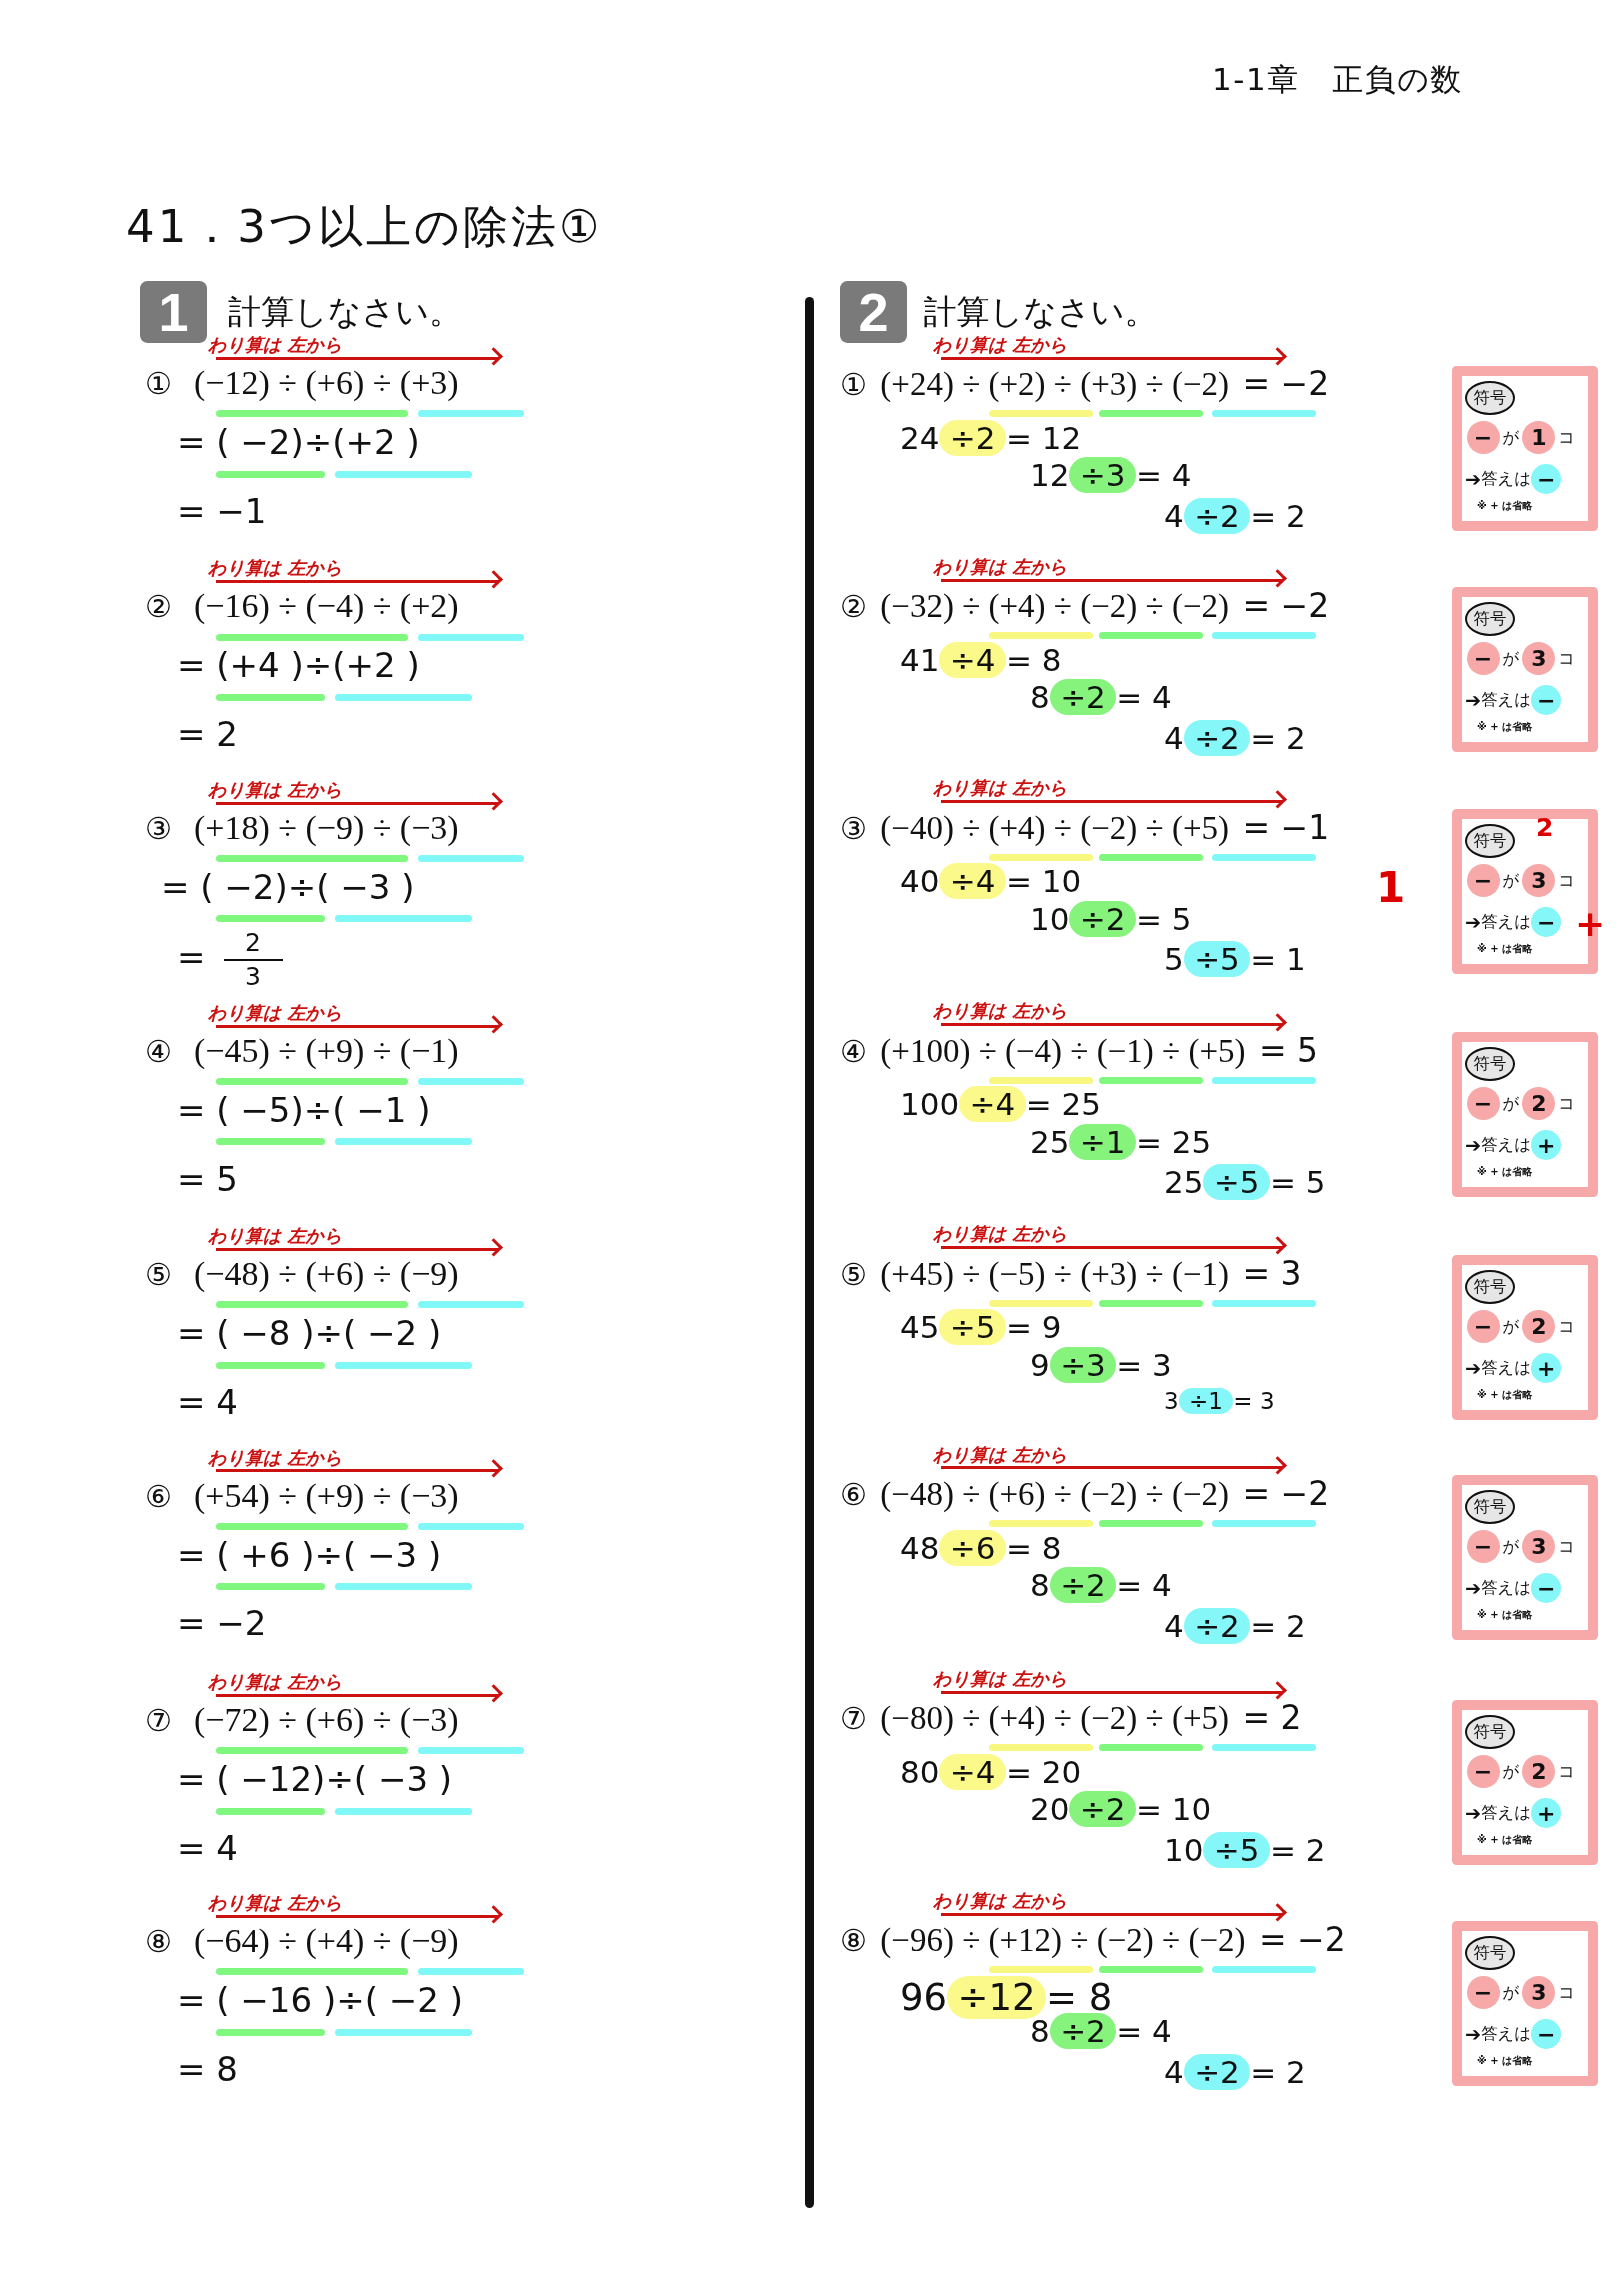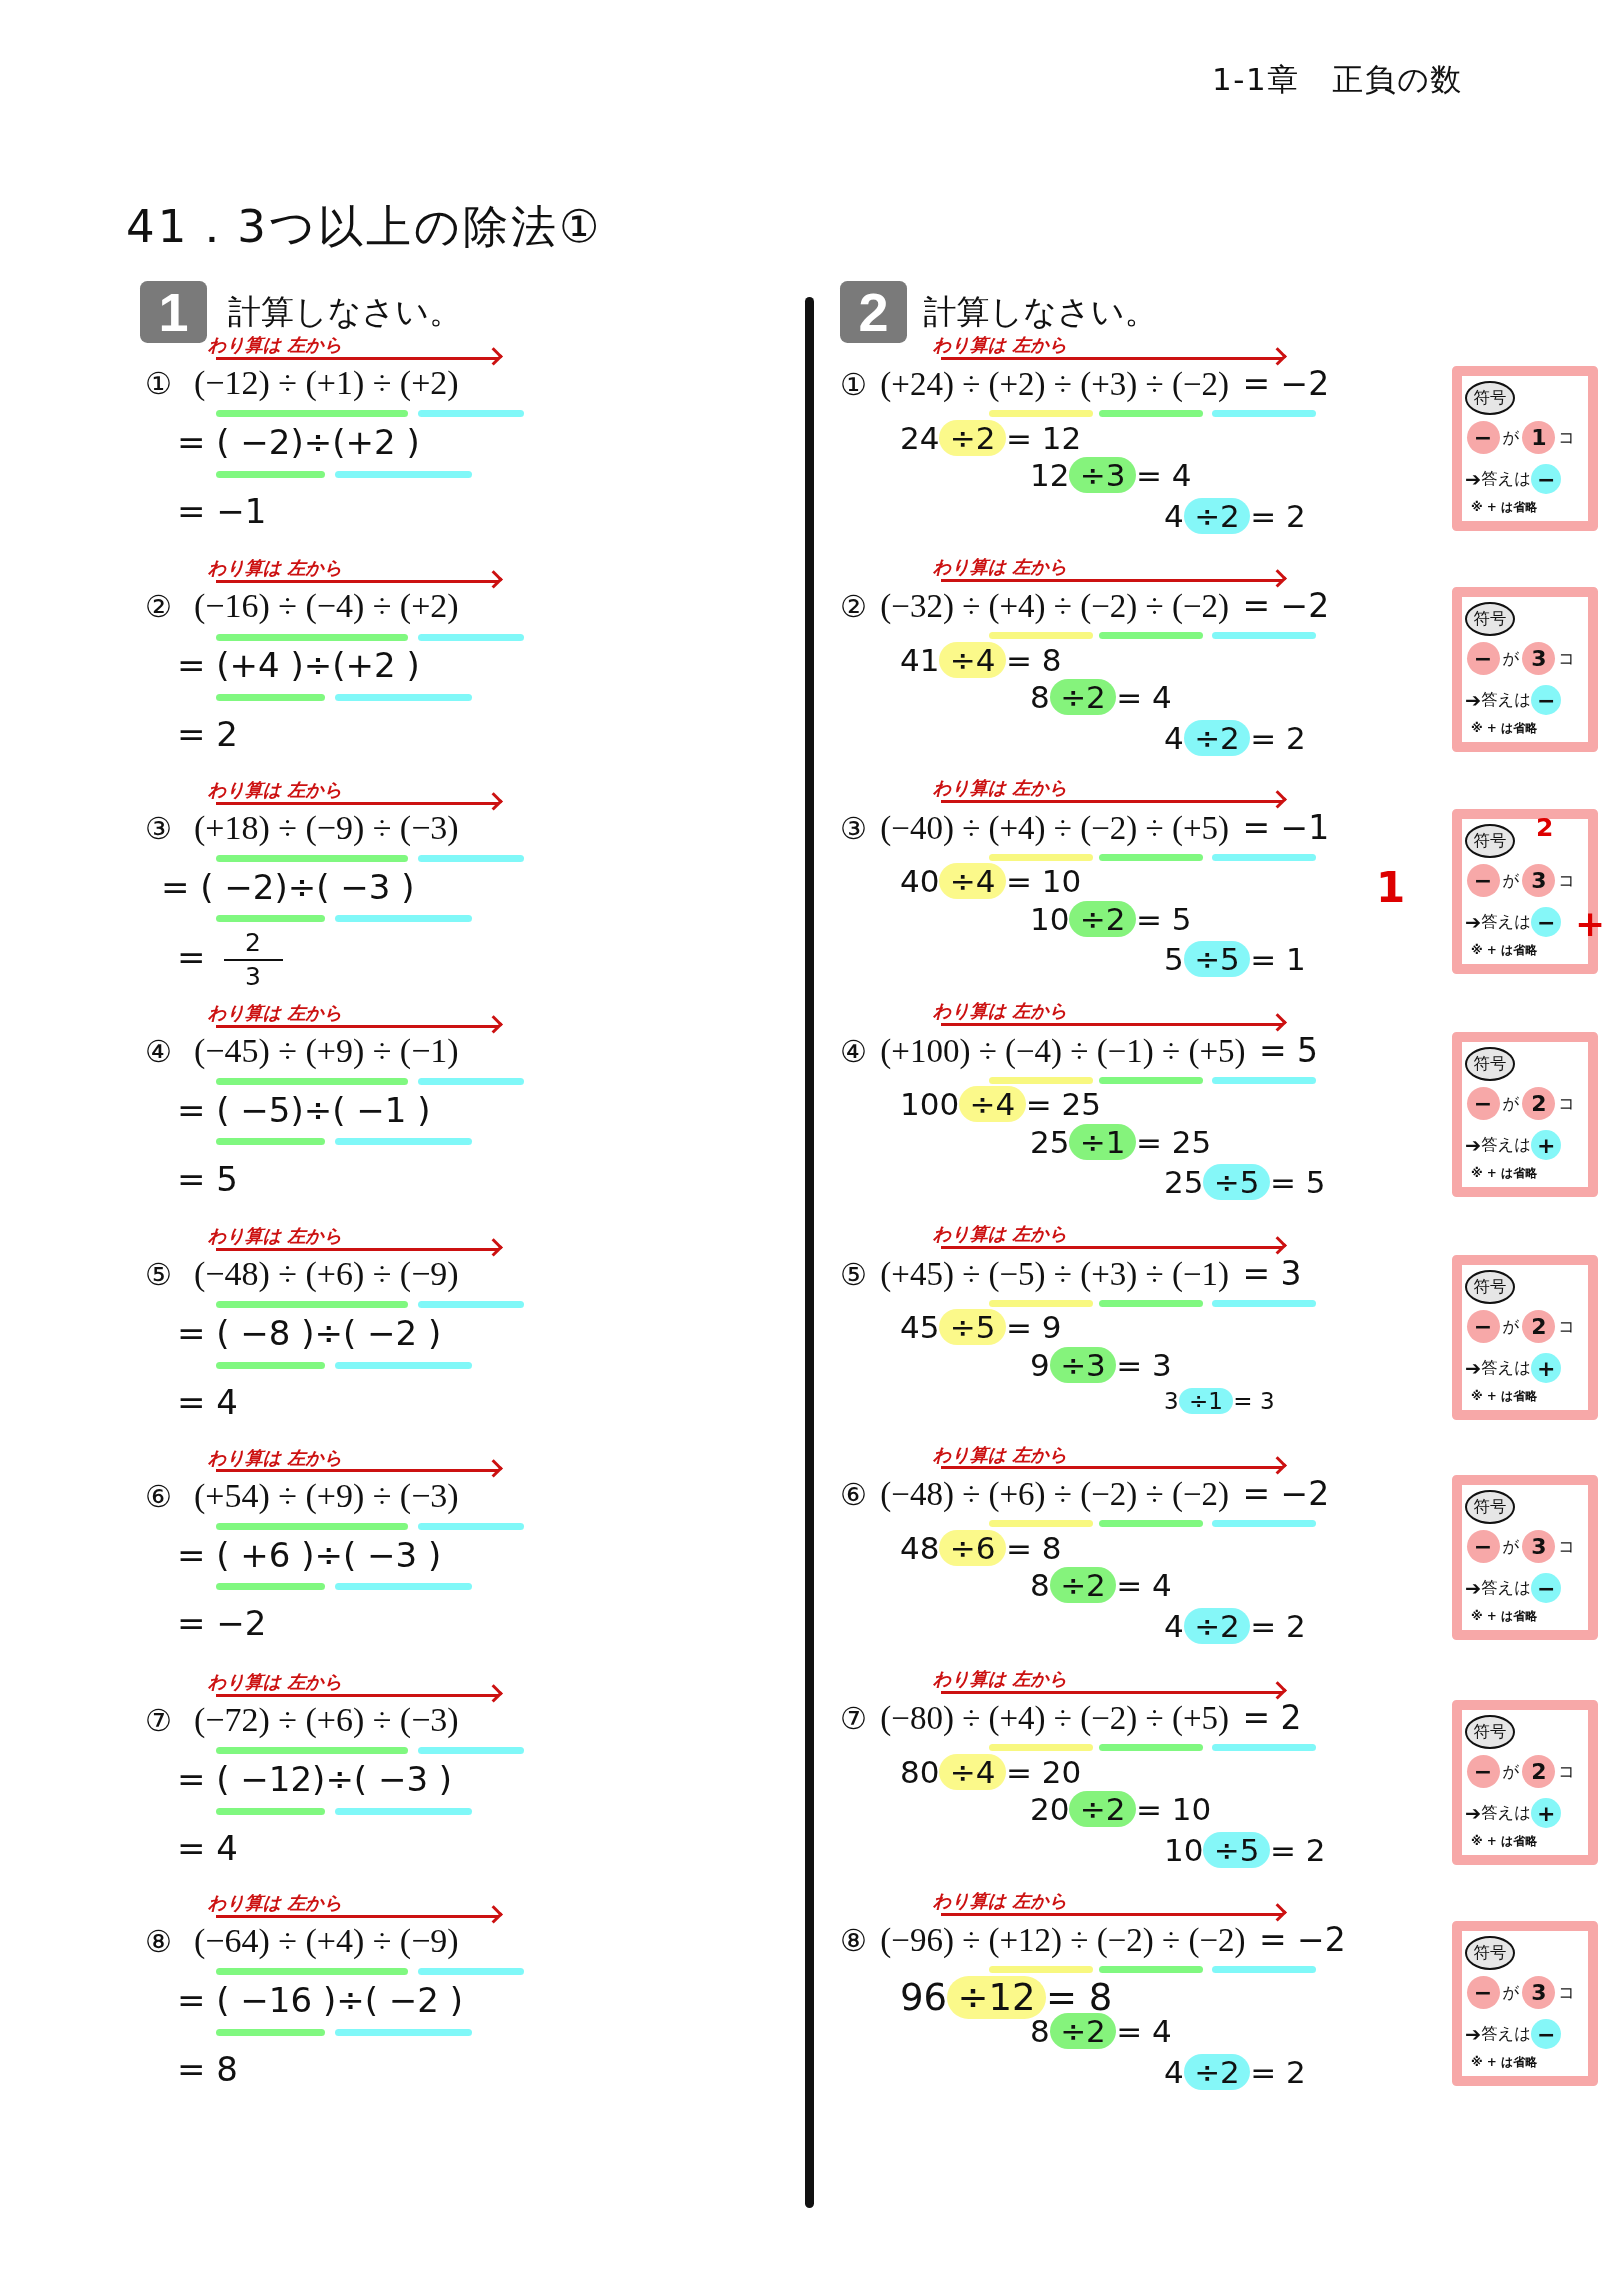--- a/index.html
+++ b/index.html
@@ -30,21 +30,21 @@
   .frac .bar { width:59px; height:2.2px; background:#111; margin:1.5px 0; }
   .signbox { position:absolute; width:126px; height:145px; border:10.4px solid #f7a8a8; border-radius:4.5px; background:#fff; }
   .sb-title { position:absolute; left:3px; top:4.5px; width:46px; height:30px; border:2.2px solid #111; border-radius:50%;
               background:#e6e6e6; font-size:16.4px; display:flex; align-items:center; justify-content:center; }
   .sb-row1 { position:absolute; left:4.5px; top:45px; display:flex; align-items:center; font-size:16.4px; }
   .dot-pink { width:33px; height:33px; border-radius:50%; background:#f7a8a8; display:flex; align-items:center;
               justify-content:center; font-size:22px; font-weight:bold; }
   .sb-row2 { position:absolute; left:3px; top:88px; display:flex; align-items:center; font-size:16.4px; }
   .dot-cyan { width:30px; height:30px; border-radius:50%; background:#85f7f8; display:flex; align-items:center;
               justify-content:center; font-size:22px; font-weight:bold; }
-  .sb-note { position:absolute; left:9px; top:123px; font-size:12px; font-weight:bold; }
+  .sb-note { position:absolute; left:15px; top:123px; font-size:10px; font-weight:bold; }
   .red-mark { position:absolute; color:#dd0000; font-weight:bold; }
 </style>
 </head>
 <body>
 
 <div class="chapter">1-1章　正負の数</div>
 <div class="title">41．3つ以上の除法①</div>
 <div class="divider"></div>
 
 <div class="sec-head" style="left:140px; top:281px;">
@@ -53,21 +53,21 @@
 </div>
 
 <div class="sec-head" style="left:840px; top:281px;">
   <div class="sec-num">2</div>
   <div class="sec-label" style="margin-left:16.4px">計算しなさい。</div>
 </div>
 
 <div id="s1">
     <div class="hint" style="left:208px;top:333px">わり算は 左から</div>
     <div class="arrow" style="left:216px;top:357px;width:283px"></div>
-    <div class="prob" style="left:145px;top:364px"><span class="circ">①</span><span class="expr">(−12) ÷ (+1) ÷ (+2)</span></div>
+    <div class="prob" style="left:145px;top:364px"><span class="circ">①</span><span class="expr">(−12) ÷ (+6) ÷ (+3)</span></div>
     <div class="ul g" style="left:216px;top:410px;width:192px"></div>
     <div class="ul c" style="left:418px;top:410px;width:106px"></div>
     <div class="step hand" style="left:177px;top:422px">= ( −2)÷(+2 )</div>
     <div class="ul g" style="left:216px;top:471px;width:109px"></div>
     <div class="ul c" style="left:335px;top:471px;width:137px"></div>
     <div class="step hand" style="left:177px;top:491px">= −1</div>
     <div class="hint" style="left:208px;top:556px">わり算は 左から</div>
     <div class="arrow" style="left:216px;top:580px;width:283px"></div>
     <div class="prob" style="left:145px;top:587px"><span class="circ">②</span><span class="expr">(−16) ÷ (−4) ÷ (+2)</span></div>
     <div class="ul g" style="left:216px;top:634px;width:192px"></div>

